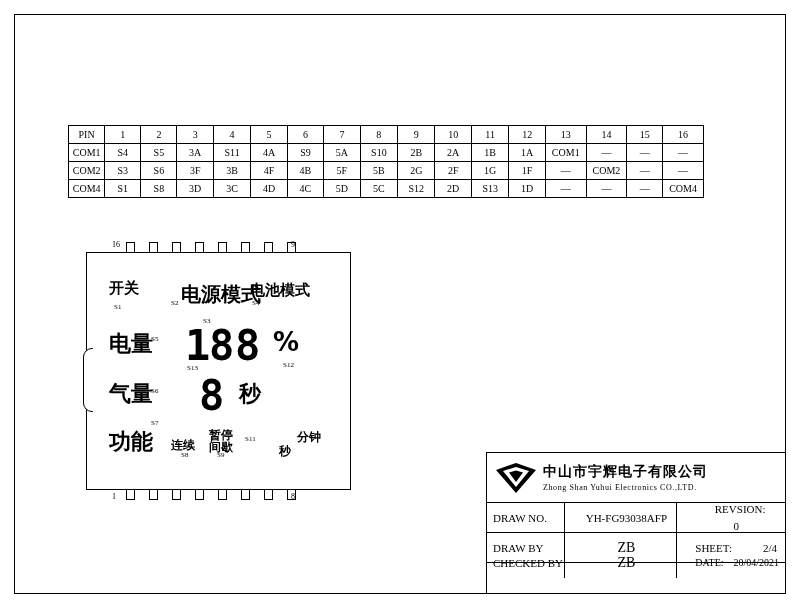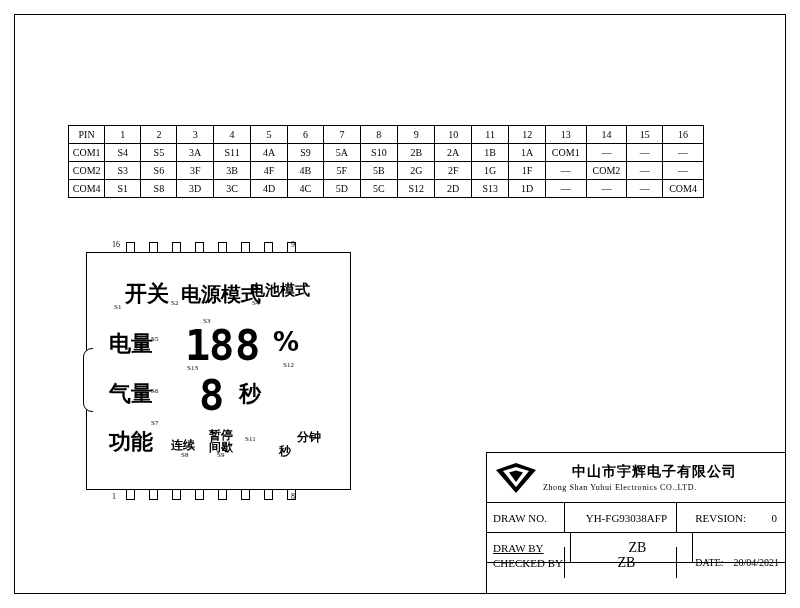--- a/index.html
+++ b/index.html
@@ -30,21 +30,21 @@
   .seglabel{position:absolute;font-size:7px;font-family:"Liberation Serif",serif;}
 
   
   .digit{position:absolute;font-family:"DejaVu Sans Mono",monospace;font-weight:bold;color:#000;}
 
   
   #titleblock{position:absolute;left:486px;top:452px;width:300px;height:142px;border:1px solid #000;box-sizing:border-box;}
   #logorow{position:absolute;left:0;top:0;width:298px;height:50px;border-bottom:1px solid #000;box-sizing:border-box;display:flex;align-items:center;}
   #logomark{width:46px;height:34px;margin-left:6px;position:relative;flex:none;}
   #companytext{margin-left:4px;}
-  #cn-company{font-family:"DejaVu Sans",sans-serif;font-size:14px;font-weight:bold;letter-spacing:1px;margin-left:29px;}
+  #cn-company{font-family:"DejaVu Sans",sans-serif;font-size:14px;font-weight:bold;letter-spacing:1px;}
   #en-company{font-family:"Liberation Serif",serif;font-size:8px;letter-spacing:0.6px;margin-top:2px;}
   .trow{position:absolute;left:0;width:298px;height:30px;border-bottom:1px solid #000;box-sizing:border-box;display:flex;gap:12px;}
   .trow.last{border-bottom:none;}
   .tcell{height:100%;display:flex;align-items:center;box-sizing:border-box;font-size:11px;font-family:"Liberation Serif",serif;}
   .tcell.b{border-right:1px solid #000;}
   .k{padding-left:6px;}
   .v{justify-content:center;}
 </style>
 </head>
 <body>
@@ -159,21 +159,21 @@
     <div class="pinnum" style="left:26px;top:-2px;">16</div>
     <div class="pinnum" style="left:205px;top:-2px;">9</div>
     <div class="pinnum" style="left:26px;top:250px;">1</div>
     <div class="pinnum" style="left:205px;top:250px;">8</div>
 
     <div id="lcdbody">
 
       <div id="bracket"></div>
       <div id="bracketmask"></div>
 
-      <div class="cn" style="left:38px;top:26px;font-size:22px;font-family:Liberation Serif, serif;">开关</div>
+      <div class="cn" style="left:22px;top:26px;font-size:15px;font-family:Liberation Serif, serif;">开关</div>
       <div class="seglabel" style="left:27px;top:50px;">S1</div>
 
       <div class="cn" style="left:94px;top:28px;font-size:20px;">电源模式</div>
       <div class="seglabel" style="left:84px;top:46px;">S2</div>
 
       <div class="cn" style="left:163px;top:28px;font-size:15px;">电池模式</div>
       <div class="seglabel" style="left:165px;top:46px;">S4</div>
 
       <div class="cn" style="left:22px;top:76px;font-size:22px;">电量</div>
       <div class="seglabel" style="left:64px;top:82px;">S5</div>
@@ -225,30 +225,35 @@
       </div>
       <div id="companytext">
         <div id="cn-company">中山市宇辉电子有限公司</div>
         <div id="en-company">Zhong Shan Yuhui Electronics  CO.,LTD.</div>
       </div>
     </div>
 
     <div class="trow" style="top:50px;">
       <div class="tcell b k" style="width:84px;">DRAW NO.</div>
       <div class="tcell b v" style="width:110px;">YH-FG93038AFP</div>
-      <div class="tcell k" style="width:104px;">
+      <div class="tcell k" style="width:104px;flex-direction:column;">
         <span>REVSION:</span>
         <span style="flex:1"></span>
         <span style="padding-right:8px;">0</span>
       </div>
     </div>
 
     <div class="trow" style="top:80px;">
-      <div class="tcell b k" style="width:84px;text-decoration:underline;">DRAW BY</div>
+      <div class="tcell b k" style="width:84px;">DRAW BY</div>
       <div class="tcell b v" style="width:110px;font-size:14px;">ZB</div>
+      <div class="tcell k" style="width:104px;">
+        <span>SHEET:</span>
+        <span style="flex:1"></span>
+        <span style="padding-right:8px;">2/4</span>
+      </div>
     </div>
 
     <div class="trow last" style="top:94px;height:31px;">
       <div class="tcell b k" style="width:84px;">CHECKED  BY</div>
       <div class="tcell b v" style="width:110px;font-size:14px;">ZB</div>
       <div class="tcell k" style="width:104px;font-size:10px;">
         <span>DATE:</span>
         <span style="flex:1"></span>
         <span style="padding-right:6px;">20/04/2021</span>
       </div>

